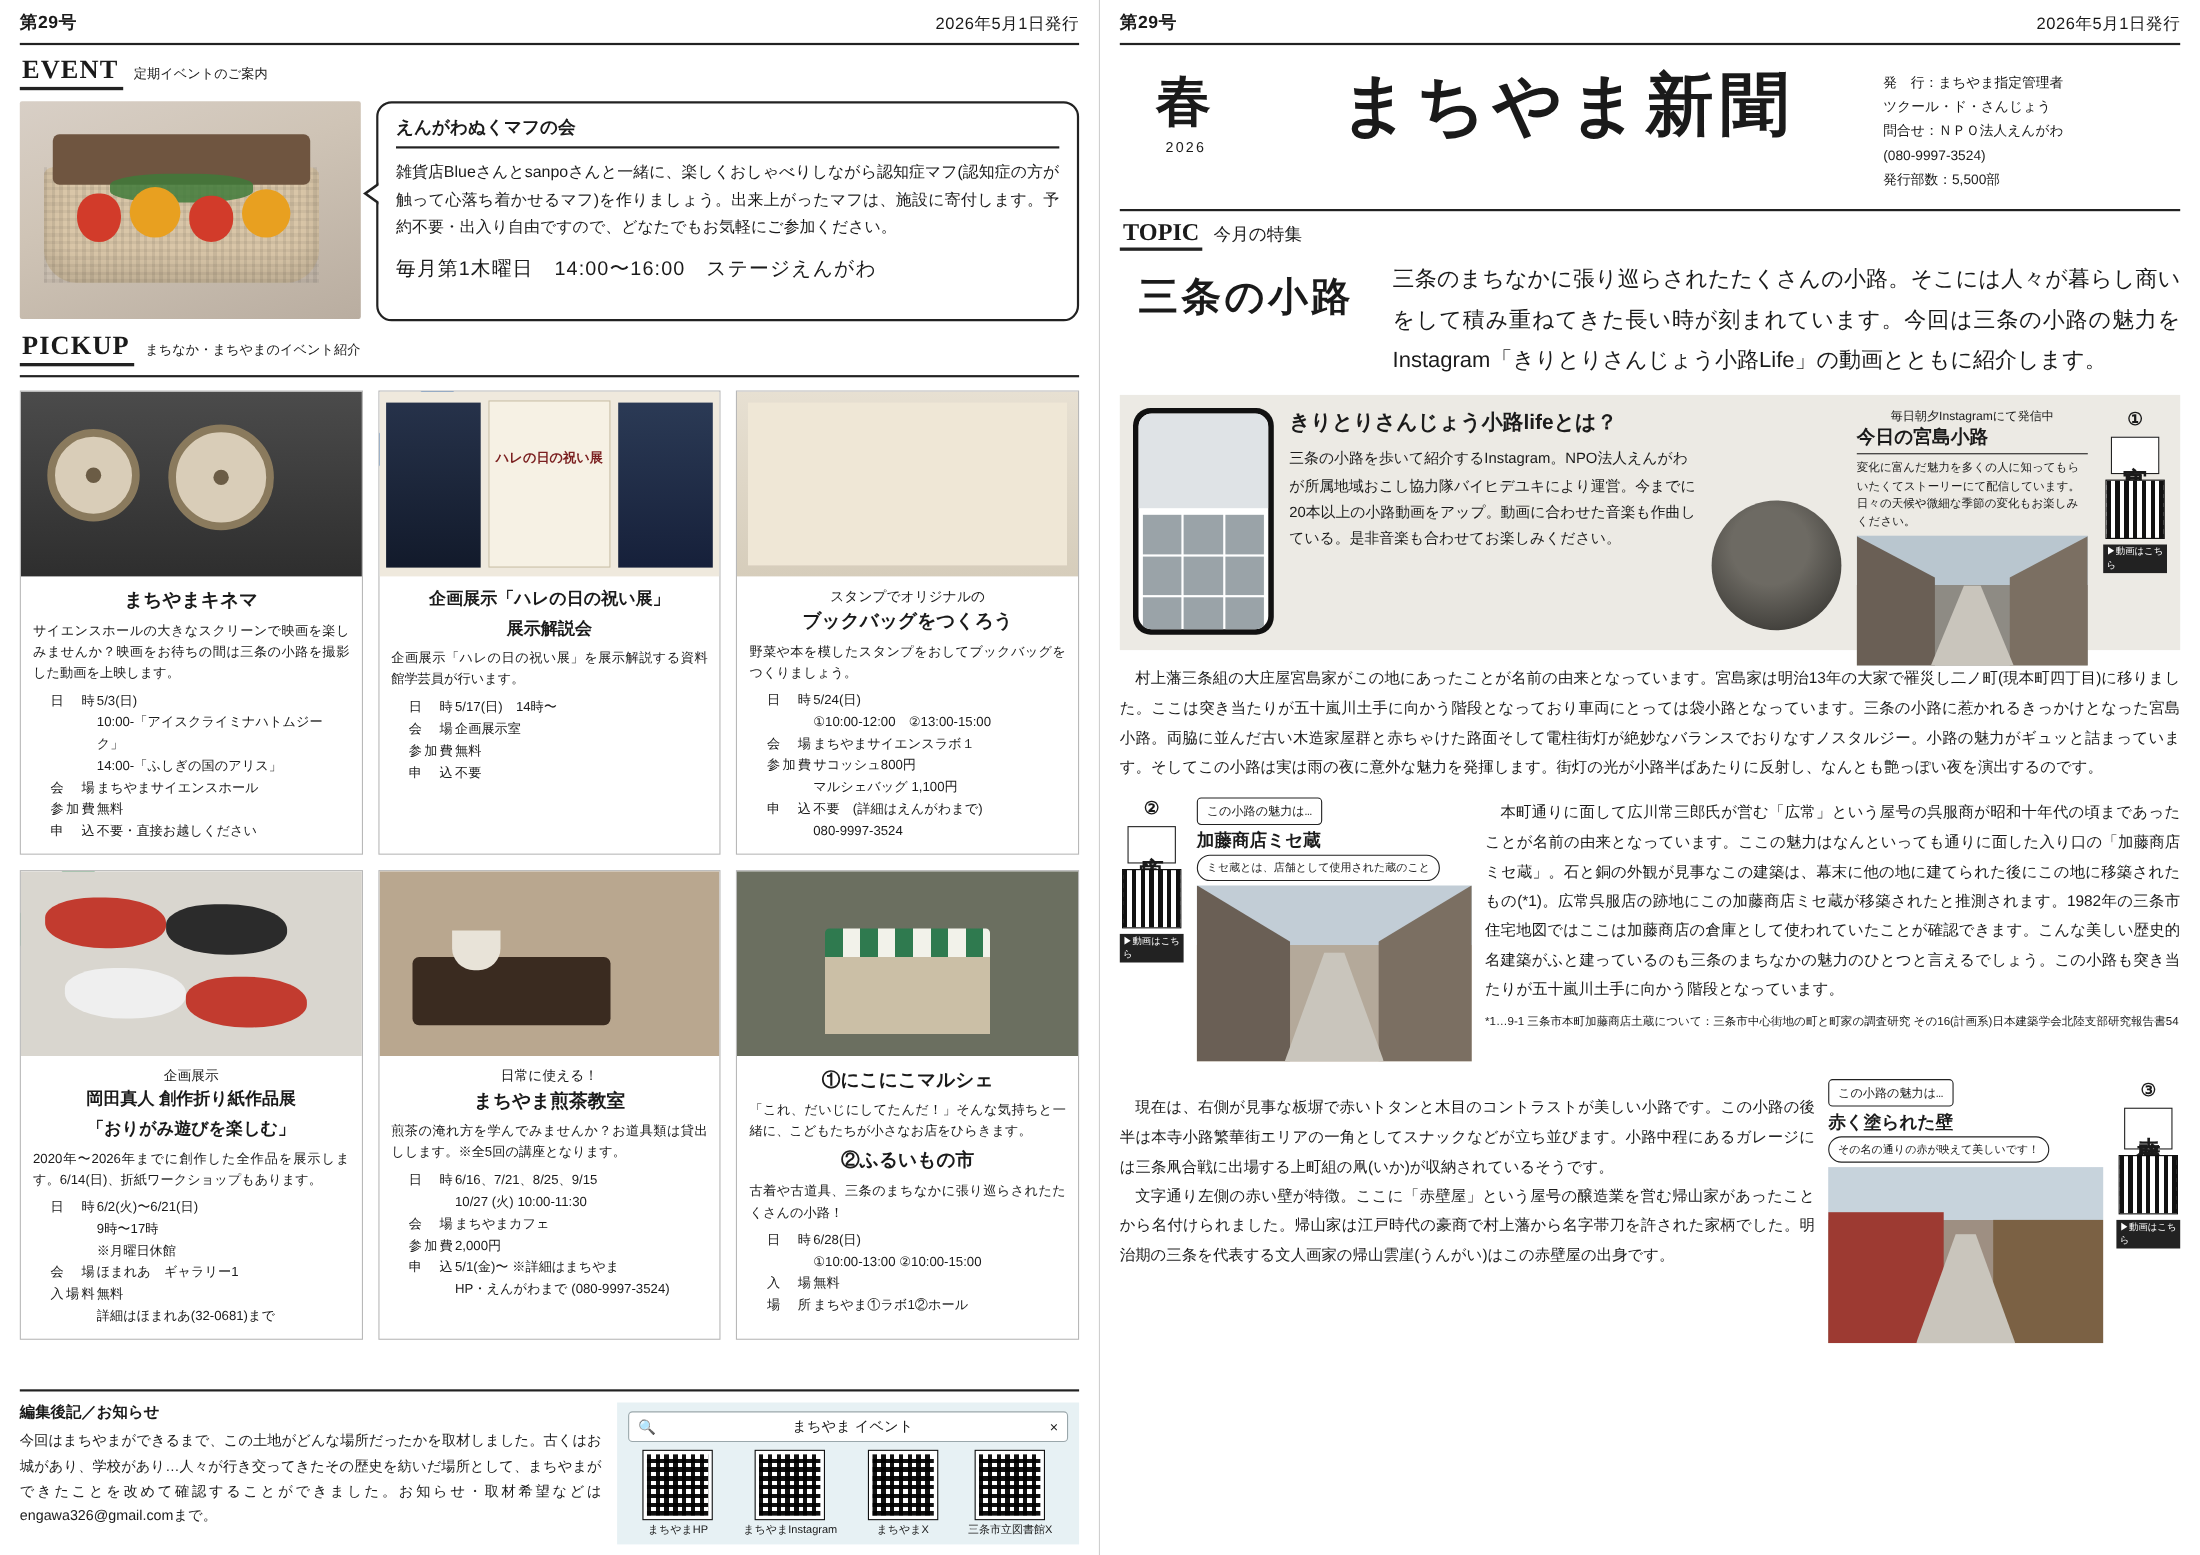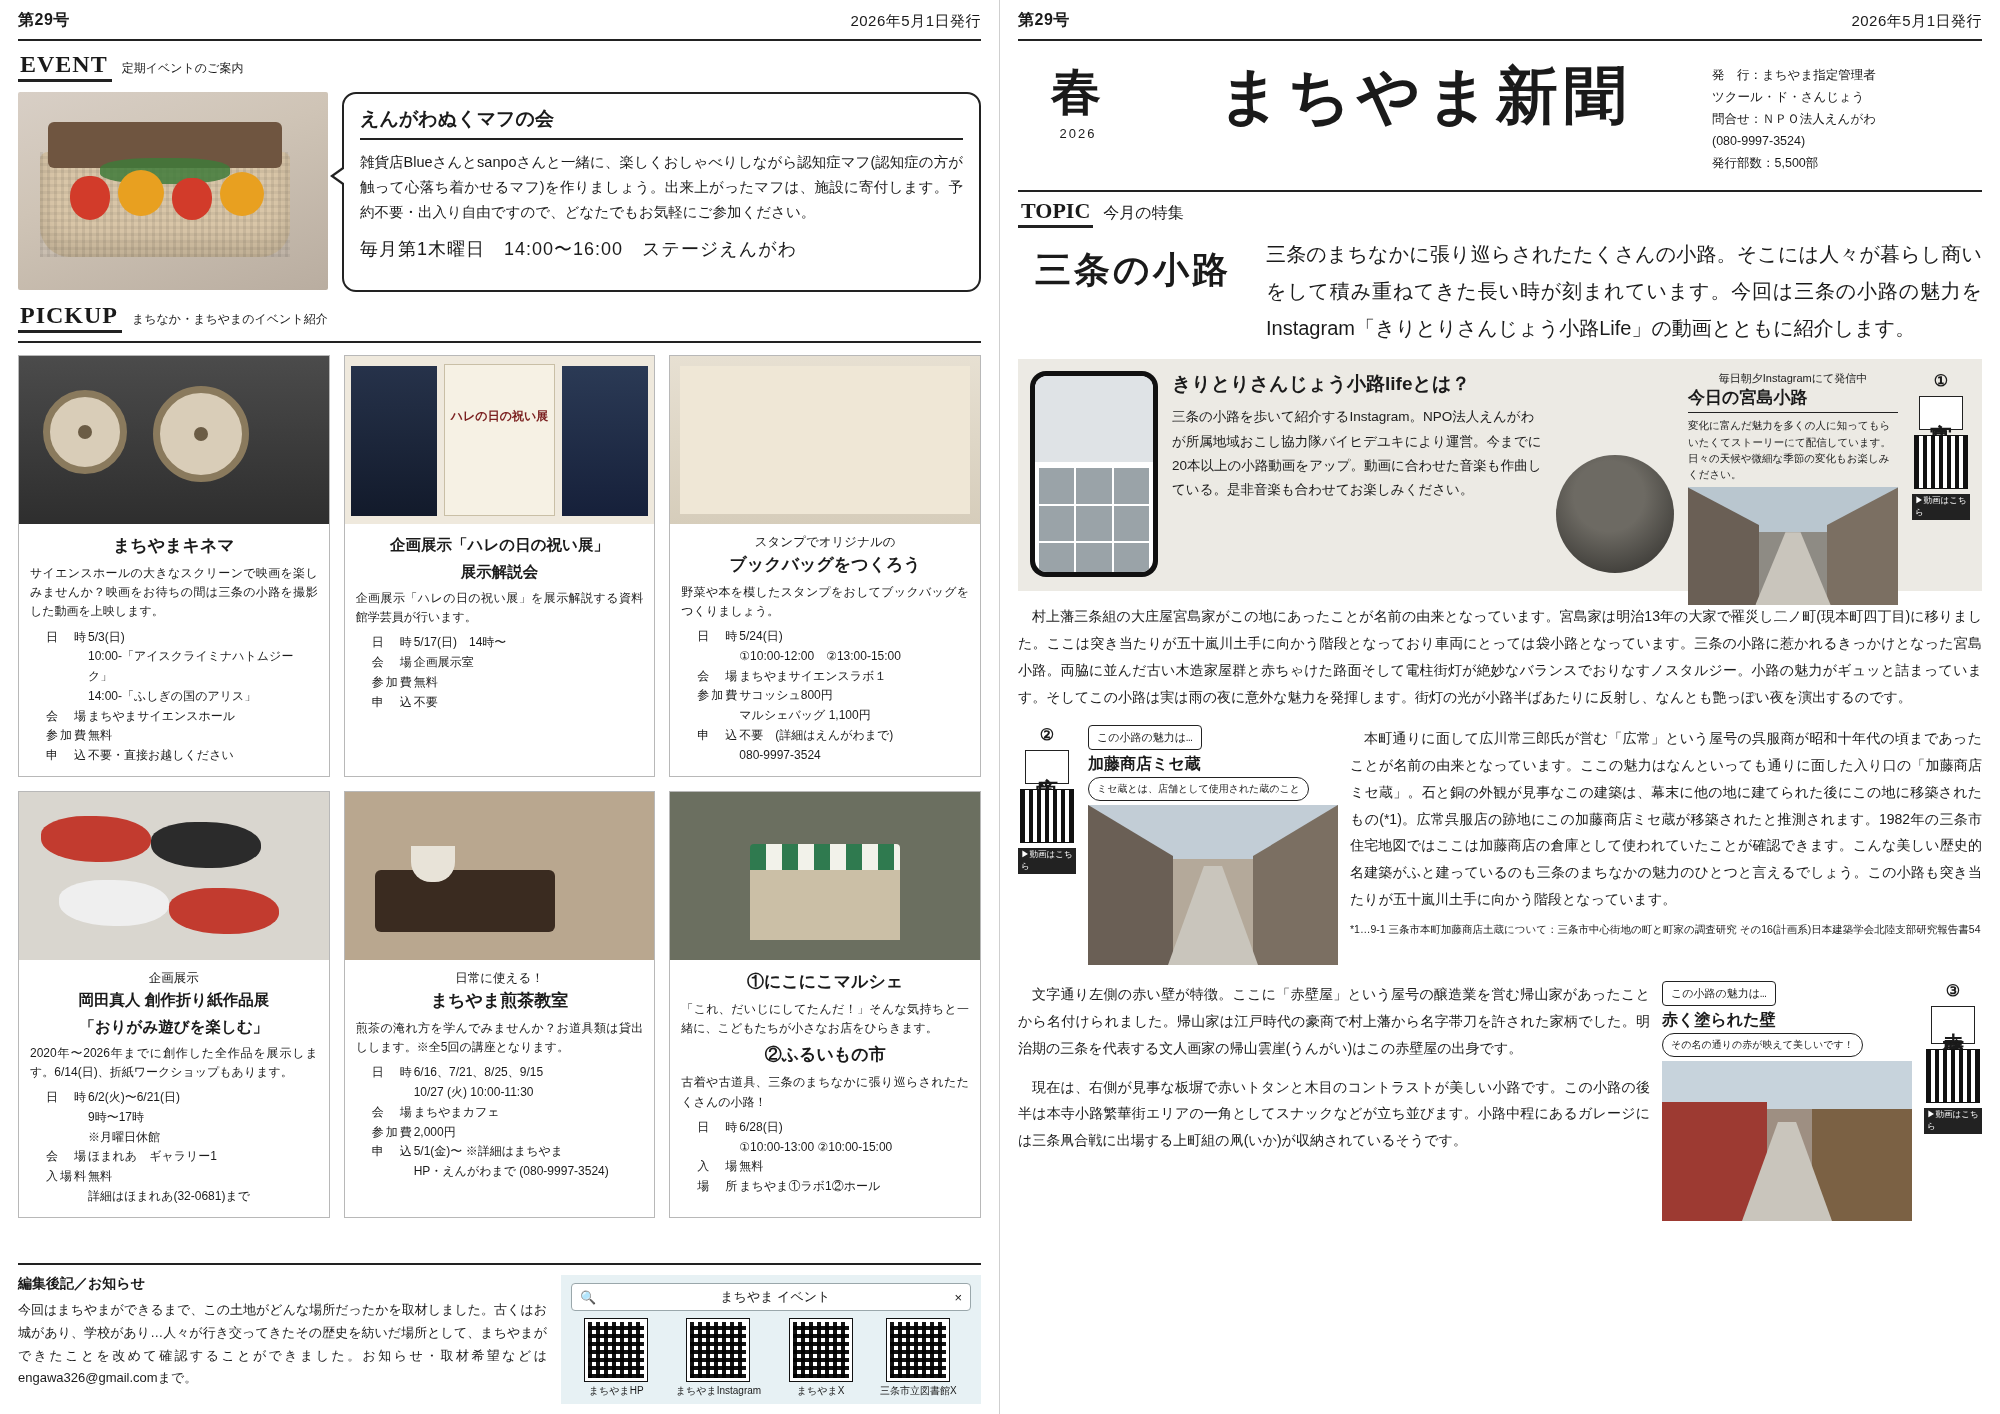--- a/index.html
+++ b/index.html
@@ -93,21 +93,21 @@
     border-top: 10px solid transparent; border-bottom: 10px solid transparent;
     border-right: 14px solid #222;
   }
   .speech:before {
     content: ""; position: absolute; left: -10px; top: 72px;
     width: 0; height: 0; z-index: 2;
     border-top: 10px solid transparent; border-bottom: 10px solid transparent;
     border-right: 14px solid #fff;
   }
   .speech-title {
-    font-size: 19px; font-weight: bold;
+    font-size: 16px; font-weight: bold;
     border-bottom: 2px solid #222; padding-bottom: 6px; margin-bottom: 10px;
   }
   .speech-body { font-size: 14.5px; line-height: 1.72; text-align: justify; }
   .speech-when { font-size: 18px; margin-top: 12px; letter-spacing: 1px; }
 
   
   .pickup-rule { border-top: 2px solid #222; margin-top: 8px; }
   .cards {
     display: grid; grid-template-columns: repeat(3, 1fr);
     gap: 14px; margin-top: 12px;
@@ -681,22 +681,22 @@
         </div>
       </div>
       <div style="flex:1;">
         <div class="body-text indent" style="margin-top:0;">本町通りに面して広川常三郎氏が営む「広常」という屋号の呉服商が昭和十年代の頃まであったことが名前の由来となっています。ここの魅力はなんといっても通りに面した入り口の「加藤商店ミセ蔵」。石と銅の外観が見事なこの建築は、幕末に他の地に建てられた後にこの地に移築されたもの(*1)。広常呉服店の跡地にこの加藤商店ミセ蔵が移築されたと推測されます。1982年の三条市住宅地図ではここは加藤商店の倉庫として使われていたことが確認できます。こんな美しい歴史的名建築がふと建っているのも三条のまちなかの魅力のひとつと言えるでしょう。この小路も突き当たりが五十嵐川土手に向かう階段となっています。</div>
         <div class="footnote">*1…9-1 三条市本町加藤商店土蔵について：三条市中心街地の町と町家の調査研究 その16(計画系)日本建築学会北陸支部研究報告書54</div>
       </div>
     </div>
 
     <div class="sec3">
       <div style="flex:1;">
+        <div class="body-text indent">現在は、右側が見事な板塀で赤いトタンと木目のコントラストが美しい小路です。この小路の後半は本寺小路繁華街エリアの一角としてスナックなどが立ち並びます。小路中程にあるガレージには三条凧合戦に出場する上町組の凧(いか)が収納されているそうです。</div>
         <div class="body-text indent" style="margin-top:0;">文字通り左側の赤い壁が特徴。ここに「赤壁屋」という屋号の醸造業を営む帰山家があったことから名付けられました。帰山家は江戸時代の豪商で村上藩から名字帯刀を許された家柄でした。明治期の三条を代表する文人画家の帰山雲崖(うんがい)はこの赤壁屋の出身です。</div>
-        <div class="body-text indent">現在は、右側が見事な板塀で赤いトタンと木目のコントラストが美しい小路です。この小路の後半は本寺小路繁華街エリアの一角としてスナックなどが立ち並びます。小路中程にあるガレージには三条凧合戦に出場する上町組の凧(いか)が収納されているそうです。</div>
       </div>
       <div class="sec2-photo">
         <div class="callout">この小路の魅力は…</div>
         <div class="callout-title">赤く塗られた壁</div>
         <div class="bubble-note">その名の通りの赤が映えて美しいです！</div>
         <div class="photo-box red">
           <div class="red-wall"></div>
           <div class="wood-wall"></div>
           <div class="alley-road"></div>
         </div>

